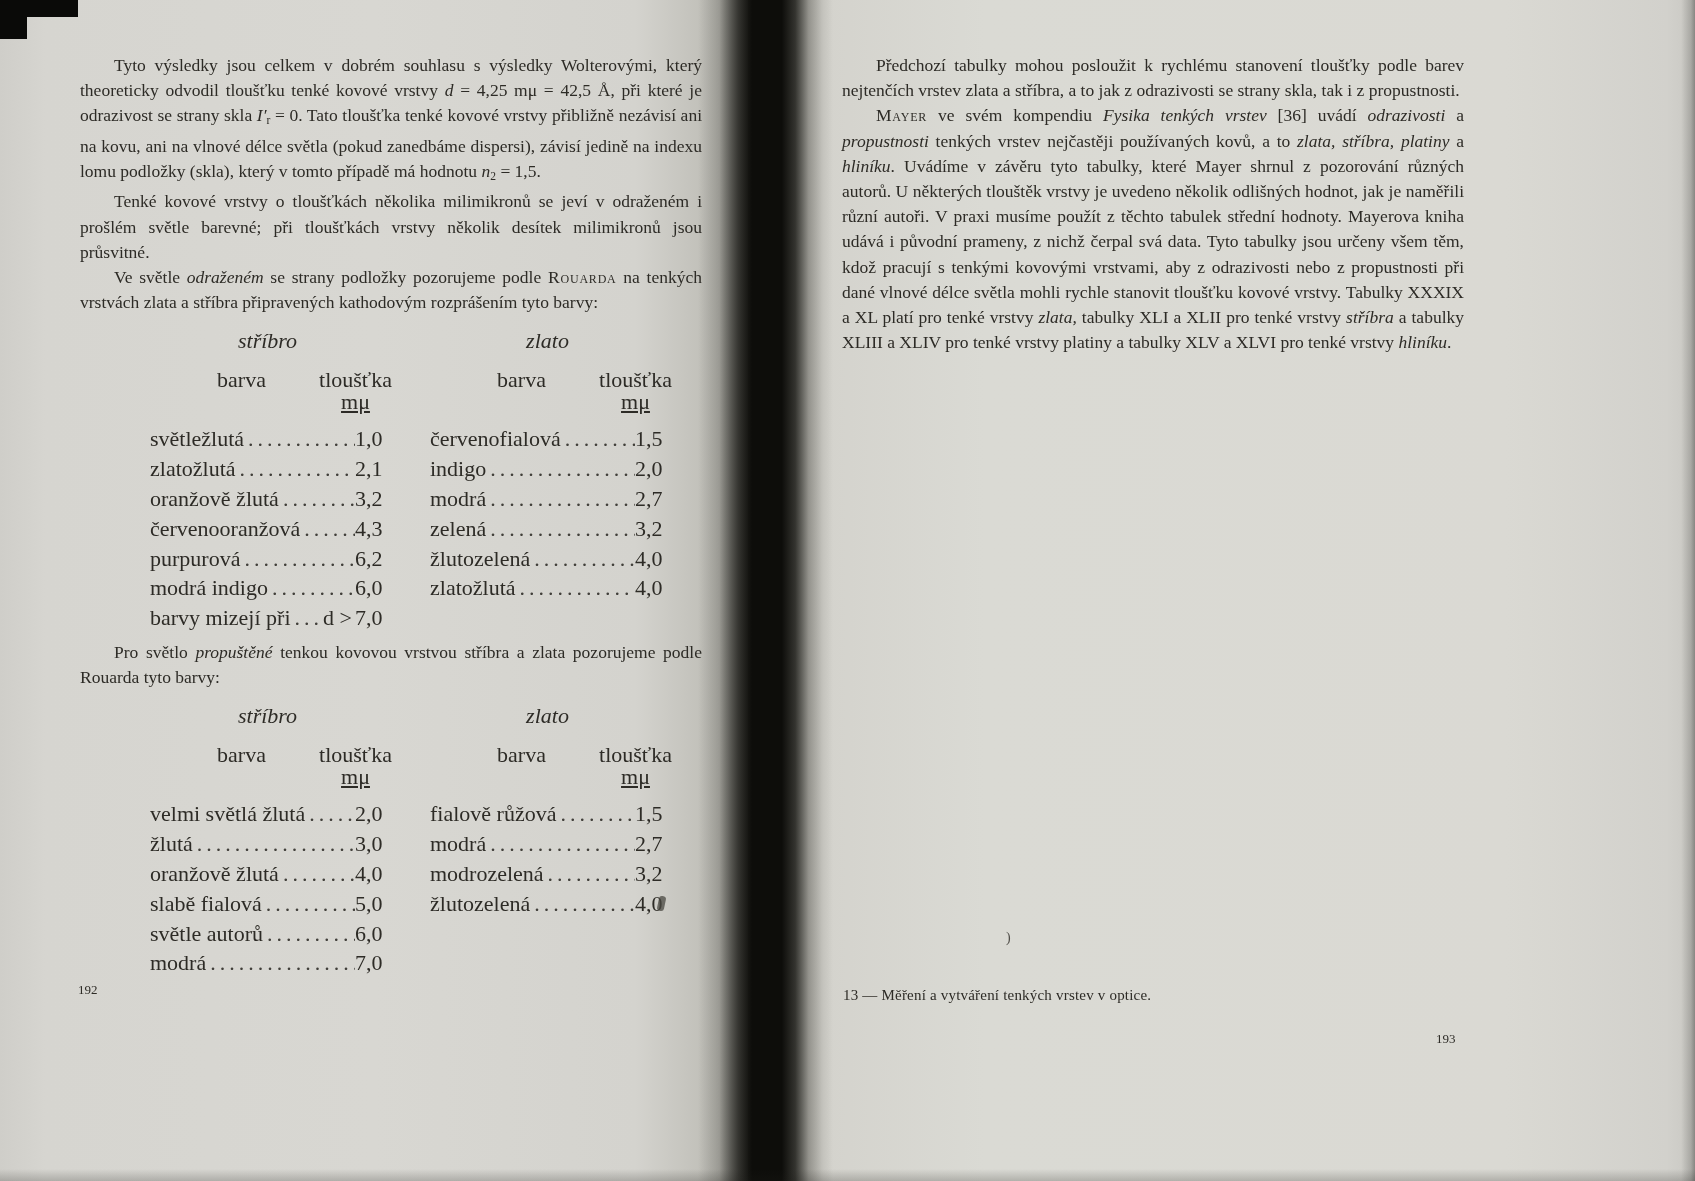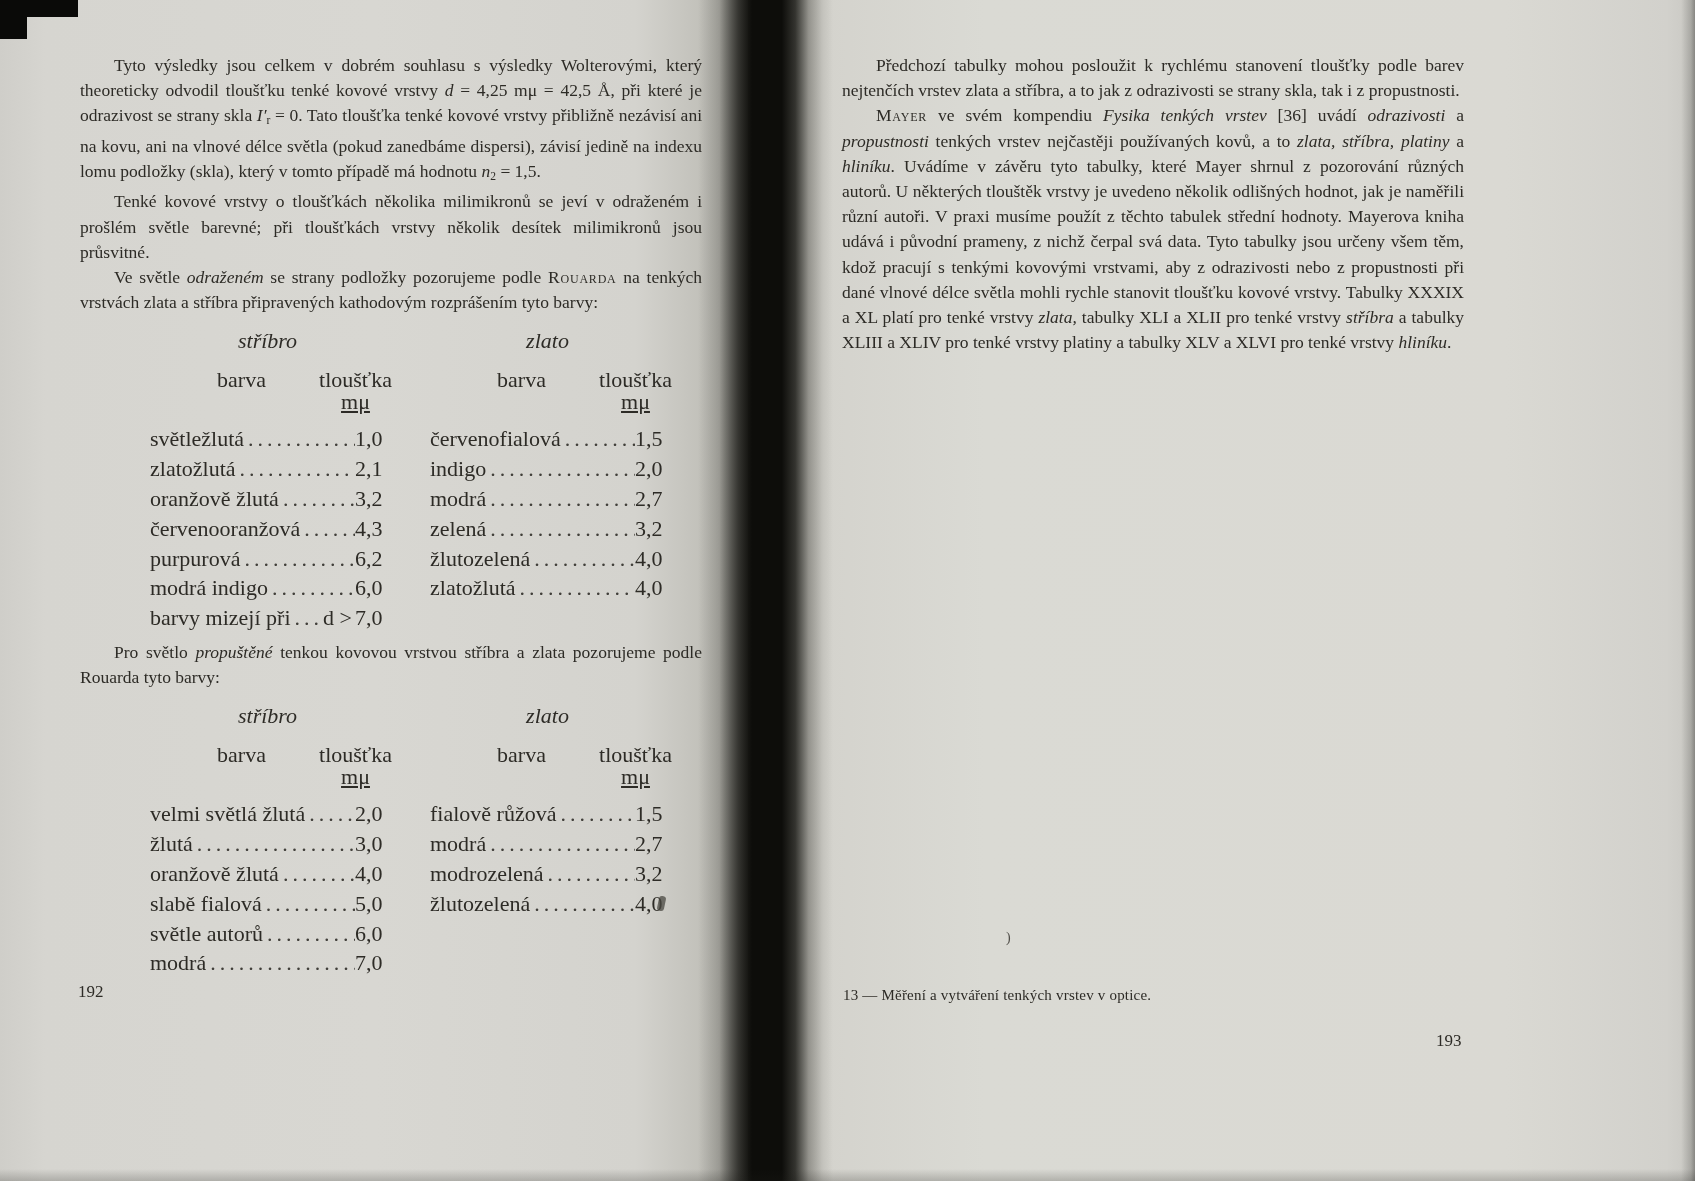--- a/index.html
+++ b/index.html
@@ -42,21 +42,21 @@
   .metal-h { font-style:italic; text-align:center; line-height:20px; margin-bottom:18px; }
   .subhead { display:flex; line-height:22px;gap:20px; }
   .subhead .bh { flex:1; text-align:center; padding-left:45px; }
   .subhead .th { width:95px; text-align:center; margin-right:-18px; }
   .unitrow { margin-bottom:8px;text-decoration:underline; }
   .trow { display:flex; align-items:baseline; line-height:23.8px; white-space:nowrap; }
   .trow .dots { flex:1; overflow:hidden; letter-spacing:4px; padding:0 4px; opacity:0.88; }
   .trow .mid { margin:0 3px; }
   .trow .val { min-width:30px; text-align:left;margin-top:6px; }
 
-  .pagenum { position:absolute; font-size:17px; }
+  .pagenum { position:absolute; font-size:13px; }
   .pn-left  { left:78px;  top:982px; }
   .pn-right { left:688px; top:1031px; }
   .sig { position:absolute; left:95px; top:987px; font-size:15px; letter-spacing:0.2px; }
   .stray { position:absolute; left:258px; top:930px; font-size:14px; opacity:0.8; }
 
   .artifact { position:absolute; background:#0a0a08; }
   .corner-a { left:0; top:0; width:78px; height:17px; }
   .corner-b { left:0; top:0; width:27px; height:39px; }
   .smudge {
     position:absolute; left:658px; top:896px; width:7px; height:15px;

